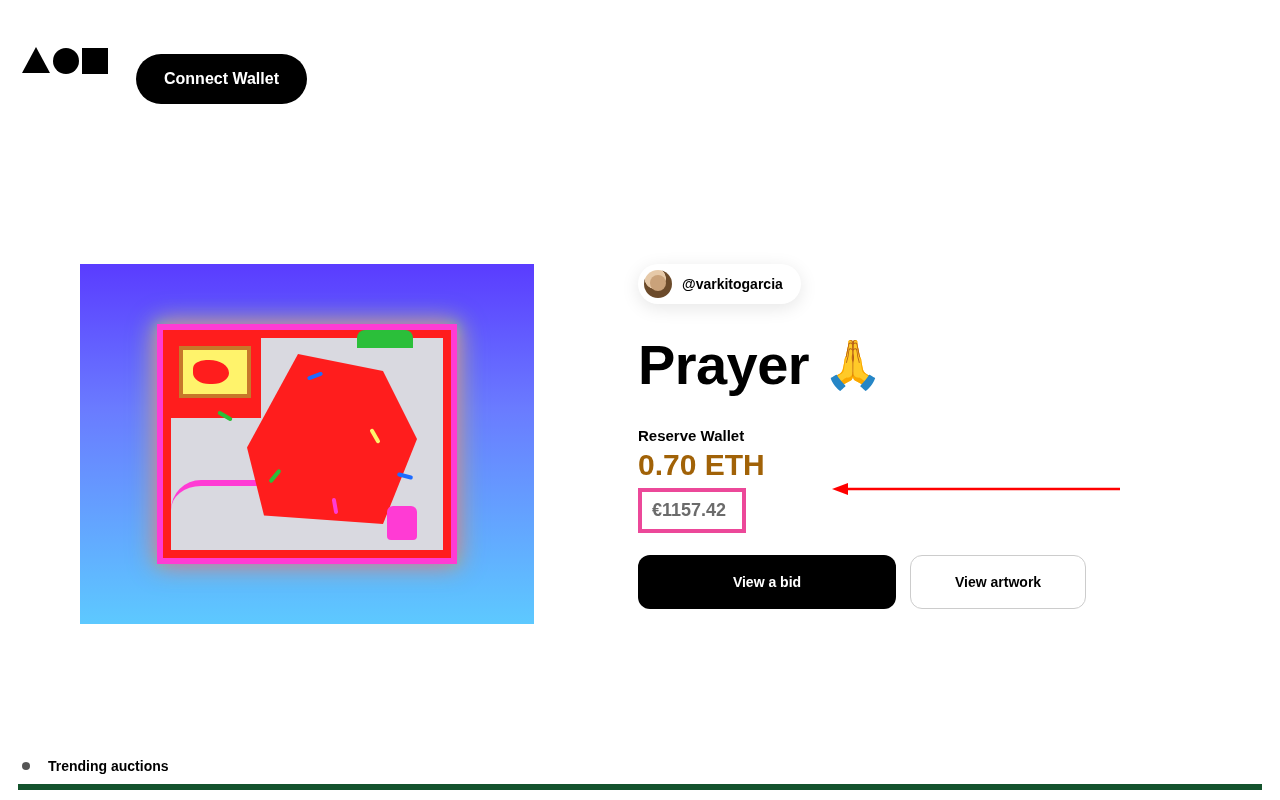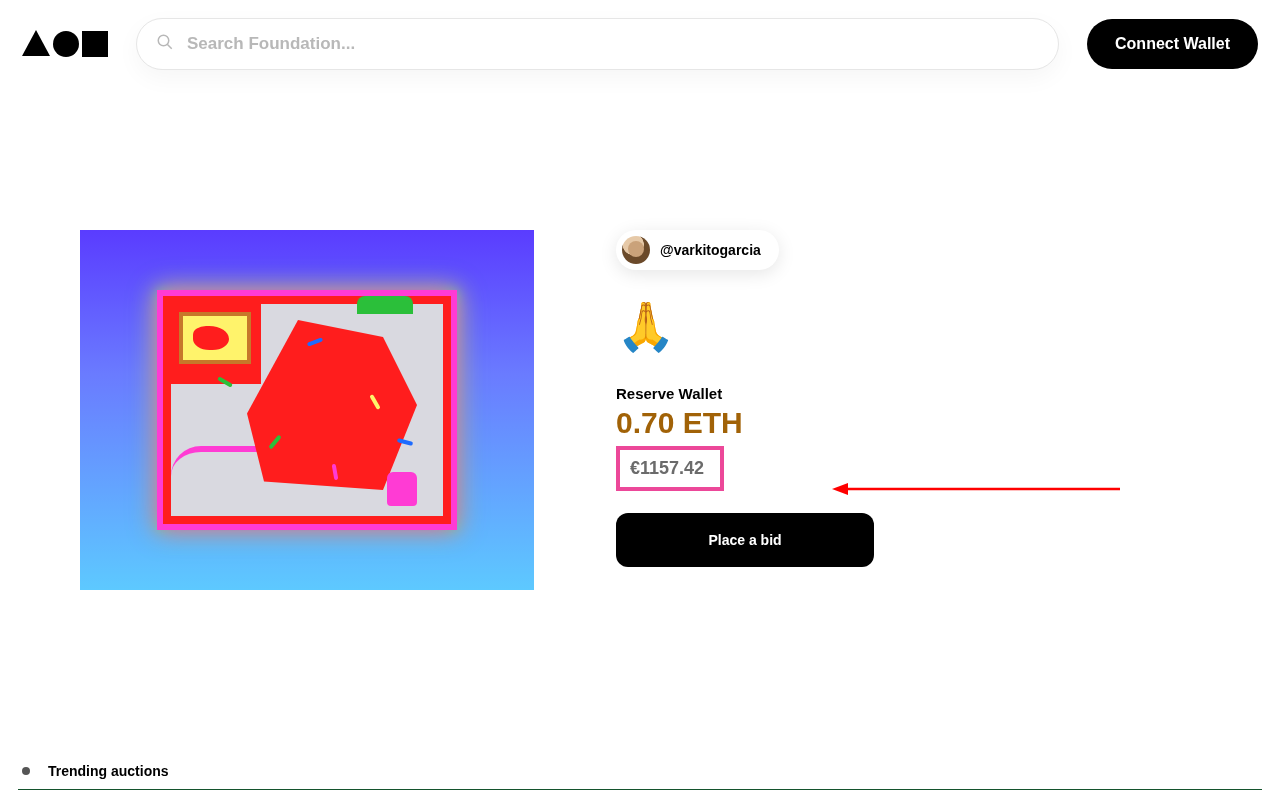--- a/index.html
+++ b/index.html
@@ -48,25 +48,26 @@
   .connect-btn {
     height: 50px;
     padding: 16px 28px;
     background: #000;
     color: #fff;
     border: none;
     border-radius: 999px;
     font-size: 16px;
     font-weight: 700;
     cursor: pointer;
+    margin-top: 36px;
   }
   .main {
     display: flex;
     padding: 160px 120px 0 80px;
-    gap: 82px;
+    gap: 104px;
     align-items: flex-start;
   }
   .artwork-box {
     width: 454px;
     height: 360px;
     background: linear-gradient(180deg,#5a3cff 0%,#6a7bff 40%,#5dc9ff 100%);
     position: relative;
     display:flex;
     align-items:center;
     justify-content:center;
@@ -169,44 +170,35 @@
     position:absolute;
     left:832px; top:482px;
     width:288px; height:14px;
     pointer-events:none;
   }
 
   .trending-row {
     position:absolute; left:18px; right:18px; bottom:10px;
     display:flex; align-items:center; gap:18px;
     padding:14px 4px 10px 4px;
-    border-bottom:1px solid #14532d;
+    border-bottom:6px solid #14532d;
   }
   .dot { width:8px;height:8px;border-radius:50%;background:#555; }
   .trending-label { font-size:14px; font-weight:700; color:#000; }
 </style>
 </head>
 <body>
 
 <div class="header">
   <div class="logo">
     <svg width="86" height="28" viewBox="0 0 86 28">
       <polygon points="14,0 28,26 0,26" fill="#000"></polygon>
       <circle cx="44" cy="14" r="13" fill="#000"></circle>
       <rect x="60" y="1" width="26" height="26" fill="#000"></rect>
     </svg>
-  </div>
-  <div class="search-wrap">
-    <span class="search-icon">
-      <svg width="18" height="18" viewBox="0 0 24 24" fill="none" stroke="currentColor" stroke-width="2">
-        <circle cx="10" cy="10" r="7"></circle>
-          <line x1="21" y1="21" x2="15" y2="15"></line>
-      </svg>
-    </span>
-    <input class="search-input" placeholder="Search Foundation..." style="">
   </div>
   <button class="connect-btn">Connect Wallet</button>
 </div>
 
 <div class="main">
   <div class="artwork-box">
     <div class="artwork-inner">
       <div class="frame"></div>
       <div class="canvas-bg"></div>
       <div class="wall-left"></div>
@@ -223,29 +215,31 @@
         <div class="conf c6"></div>
     </div>
   </div>
 
   <div class="details">
     <div class="creator-chip">
       <div class="avatar"></div>
       <span class="creator-name">@varkitogarcia</span>
     </div>
     <h1 class="title">
+      <span>Prayer</span>
       <span class="title-emoji">🙏</span>
     </h1>
     <div class="label">Reserve Wallet</div>
     <div class="price-eth">0.70 ETH</div>
     <div class="highlight-box">
       <span class="price-fiat">€1157.42</span>
     </div>
     <div class="btn-row">
-      <button class="btn btn-primary">Place a bid</button>
+      <button class="btn btn-primary">View a bid</button>
+      <button class="btn btn-secondary">View artwork</button>
     </div>
   </div>
 </div>
 
 <svg class="arrow" viewBox="0 0 288 14">
   <line x1="288" y1="7" x2="12" y2="7" stroke="#ff0000" stroke-width="2.5"></line>
   <polygon points="0,7 16,1 16,13" fill="#ff0000"></polygon>
 </svg>
 
 <div class="trending-row">

